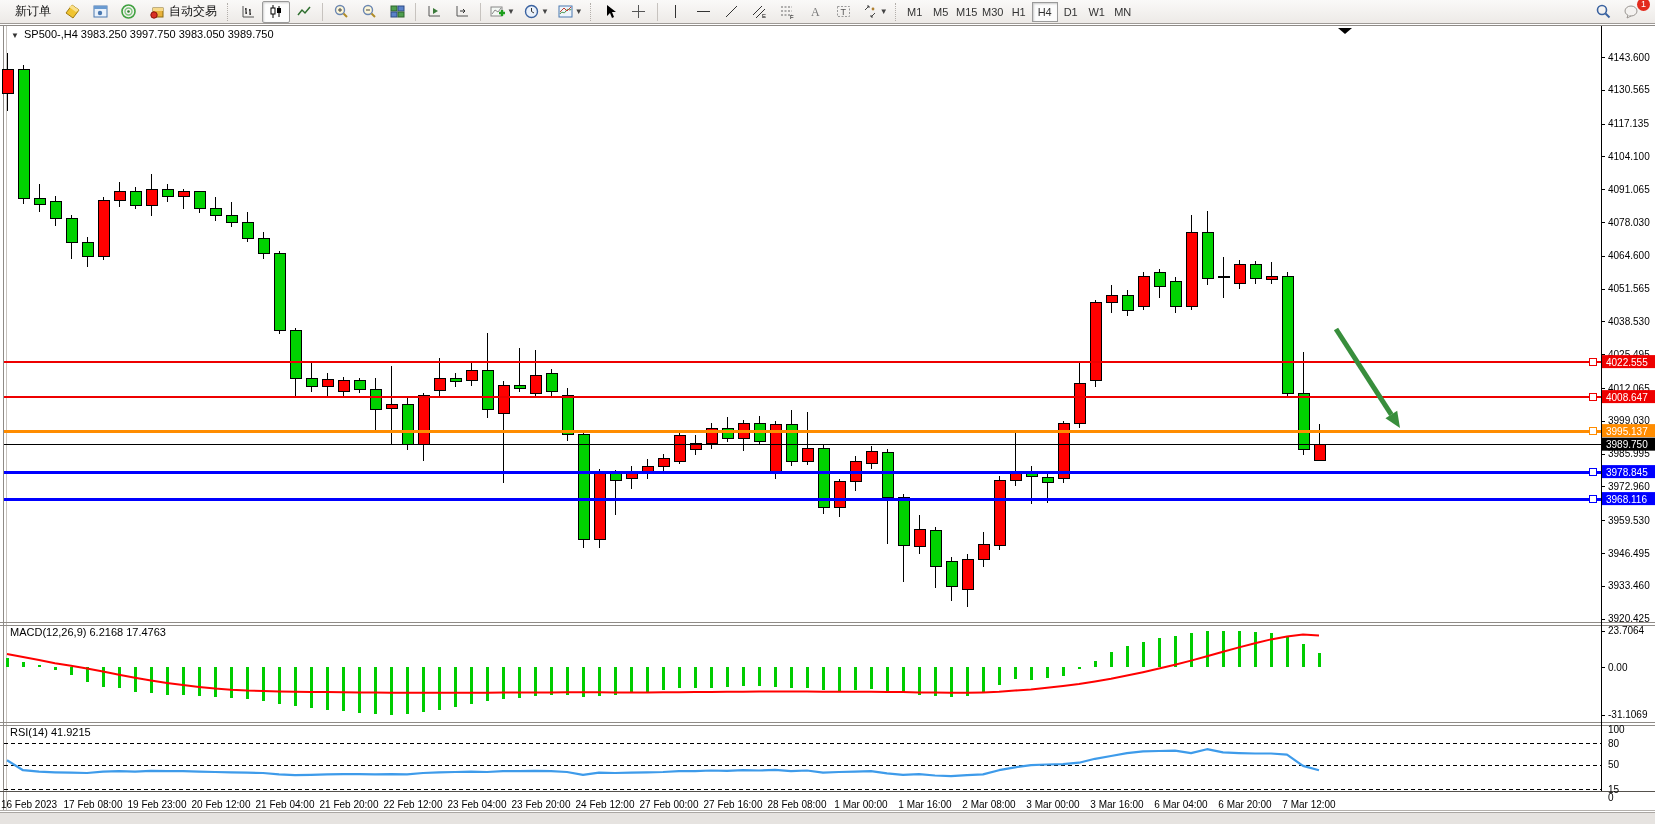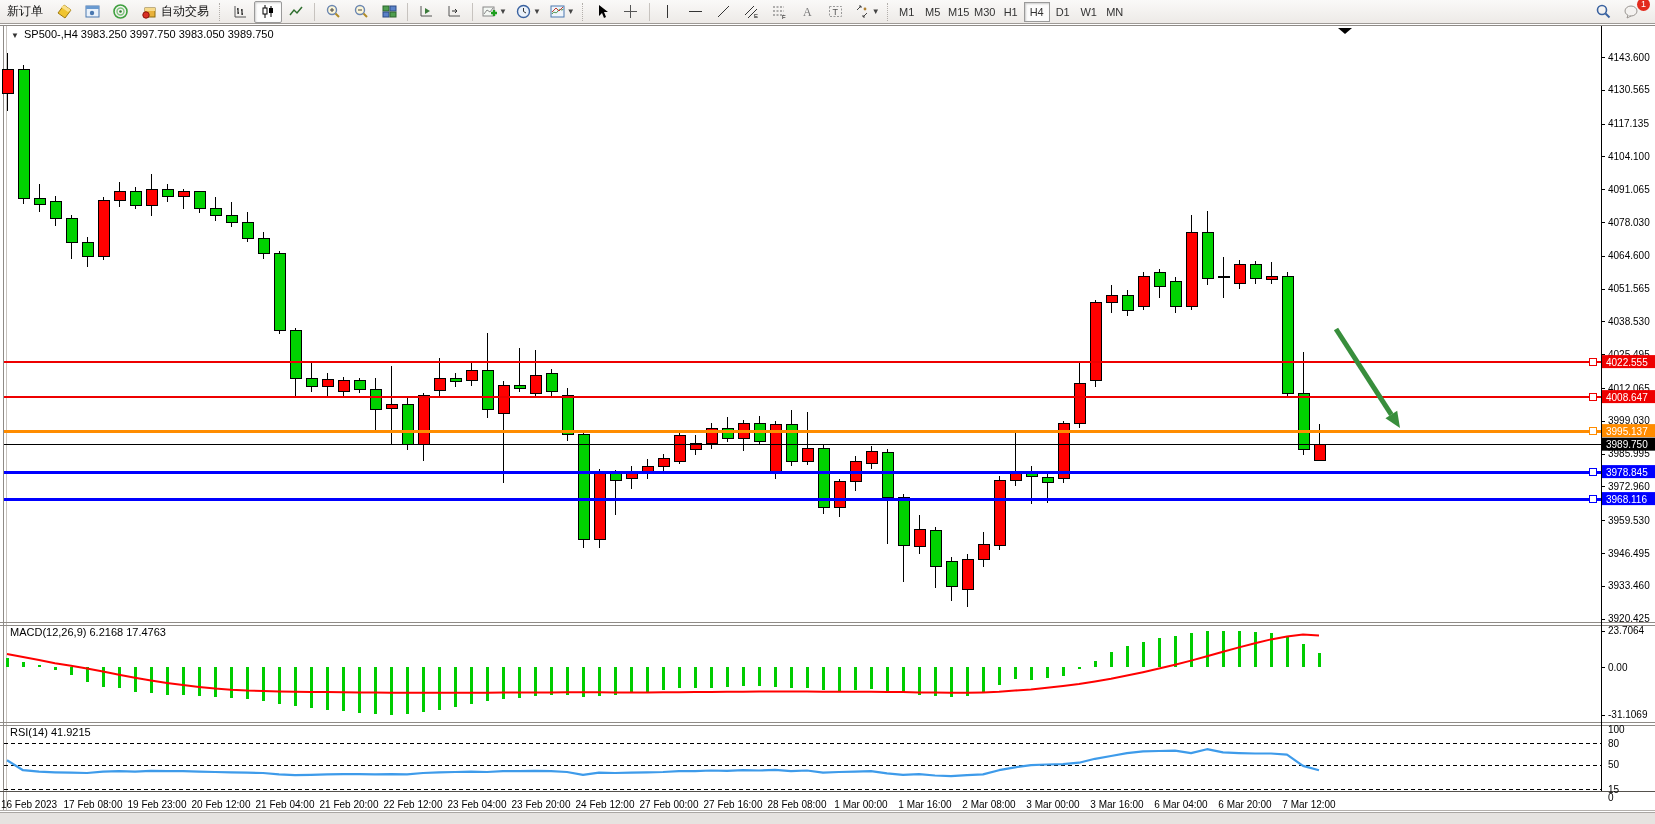--- a/index.html
+++ b/index.html
@@ -1,20 +1,20 @@
 <!DOCTYPE html>
 <html><head>
 <meta charset="utf-8">
 <style>
   html,body{margin:0;padding:0;background:#e8e5e2;font-family:"Liberation Sans","DejaVu Sans",sans-serif;}
   #app{position:relative;width:1655px;height:824px;background:#fff;overflow:hidden;}
   
   #toolbar{position:absolute;top:0;left:0;width:1655px;height:24px;
     background:linear-gradient(#faf9f8,#edeae7);border-bottom:1px solid #9e9a96;
-    display:flex;align-items:center;padding-left:0;box-sizing:border-box;font-size:12px;color:#111;}
+    display:flex;align-items:center;padding-left:8px;box-sizing:border-box;font-size:12px;color:#111;}
   .tbtn{height:20px;min-width:20px;display:flex;align-items:center;justify-content:center;
     padding:0 3px;border:1px solid transparent;border-radius:2px;cursor:default;}
   .tbtn.textbtn{padding:0 6px;}
   .tbtn.active{border:1px solid #9a9a9a;background:#fdfdfd;box-shadow:inset 1px 1px 2px rgba(0,0,0,.18);}
   .tf{height:18px;min-width:24px;display:flex;align-items:center;justify-content:center;
     font-size:11px;color:#333;border:1px solid transparent;}
   .tf.active{border:1px solid #9a9a9a;background:#fcfcfc;box-shadow:inset 1px 1px 2px rgba(0,0,0,.2);}
   .sep{width:1px;height:18px;background:#c7c3bf;margin:0 4px;}
   .grip{width:3px;height:18px;border-left:1px dotted #b3afab;margin:0 3px;}
   .caret{font-size:8px;color:#444;margin-left:1px;}

